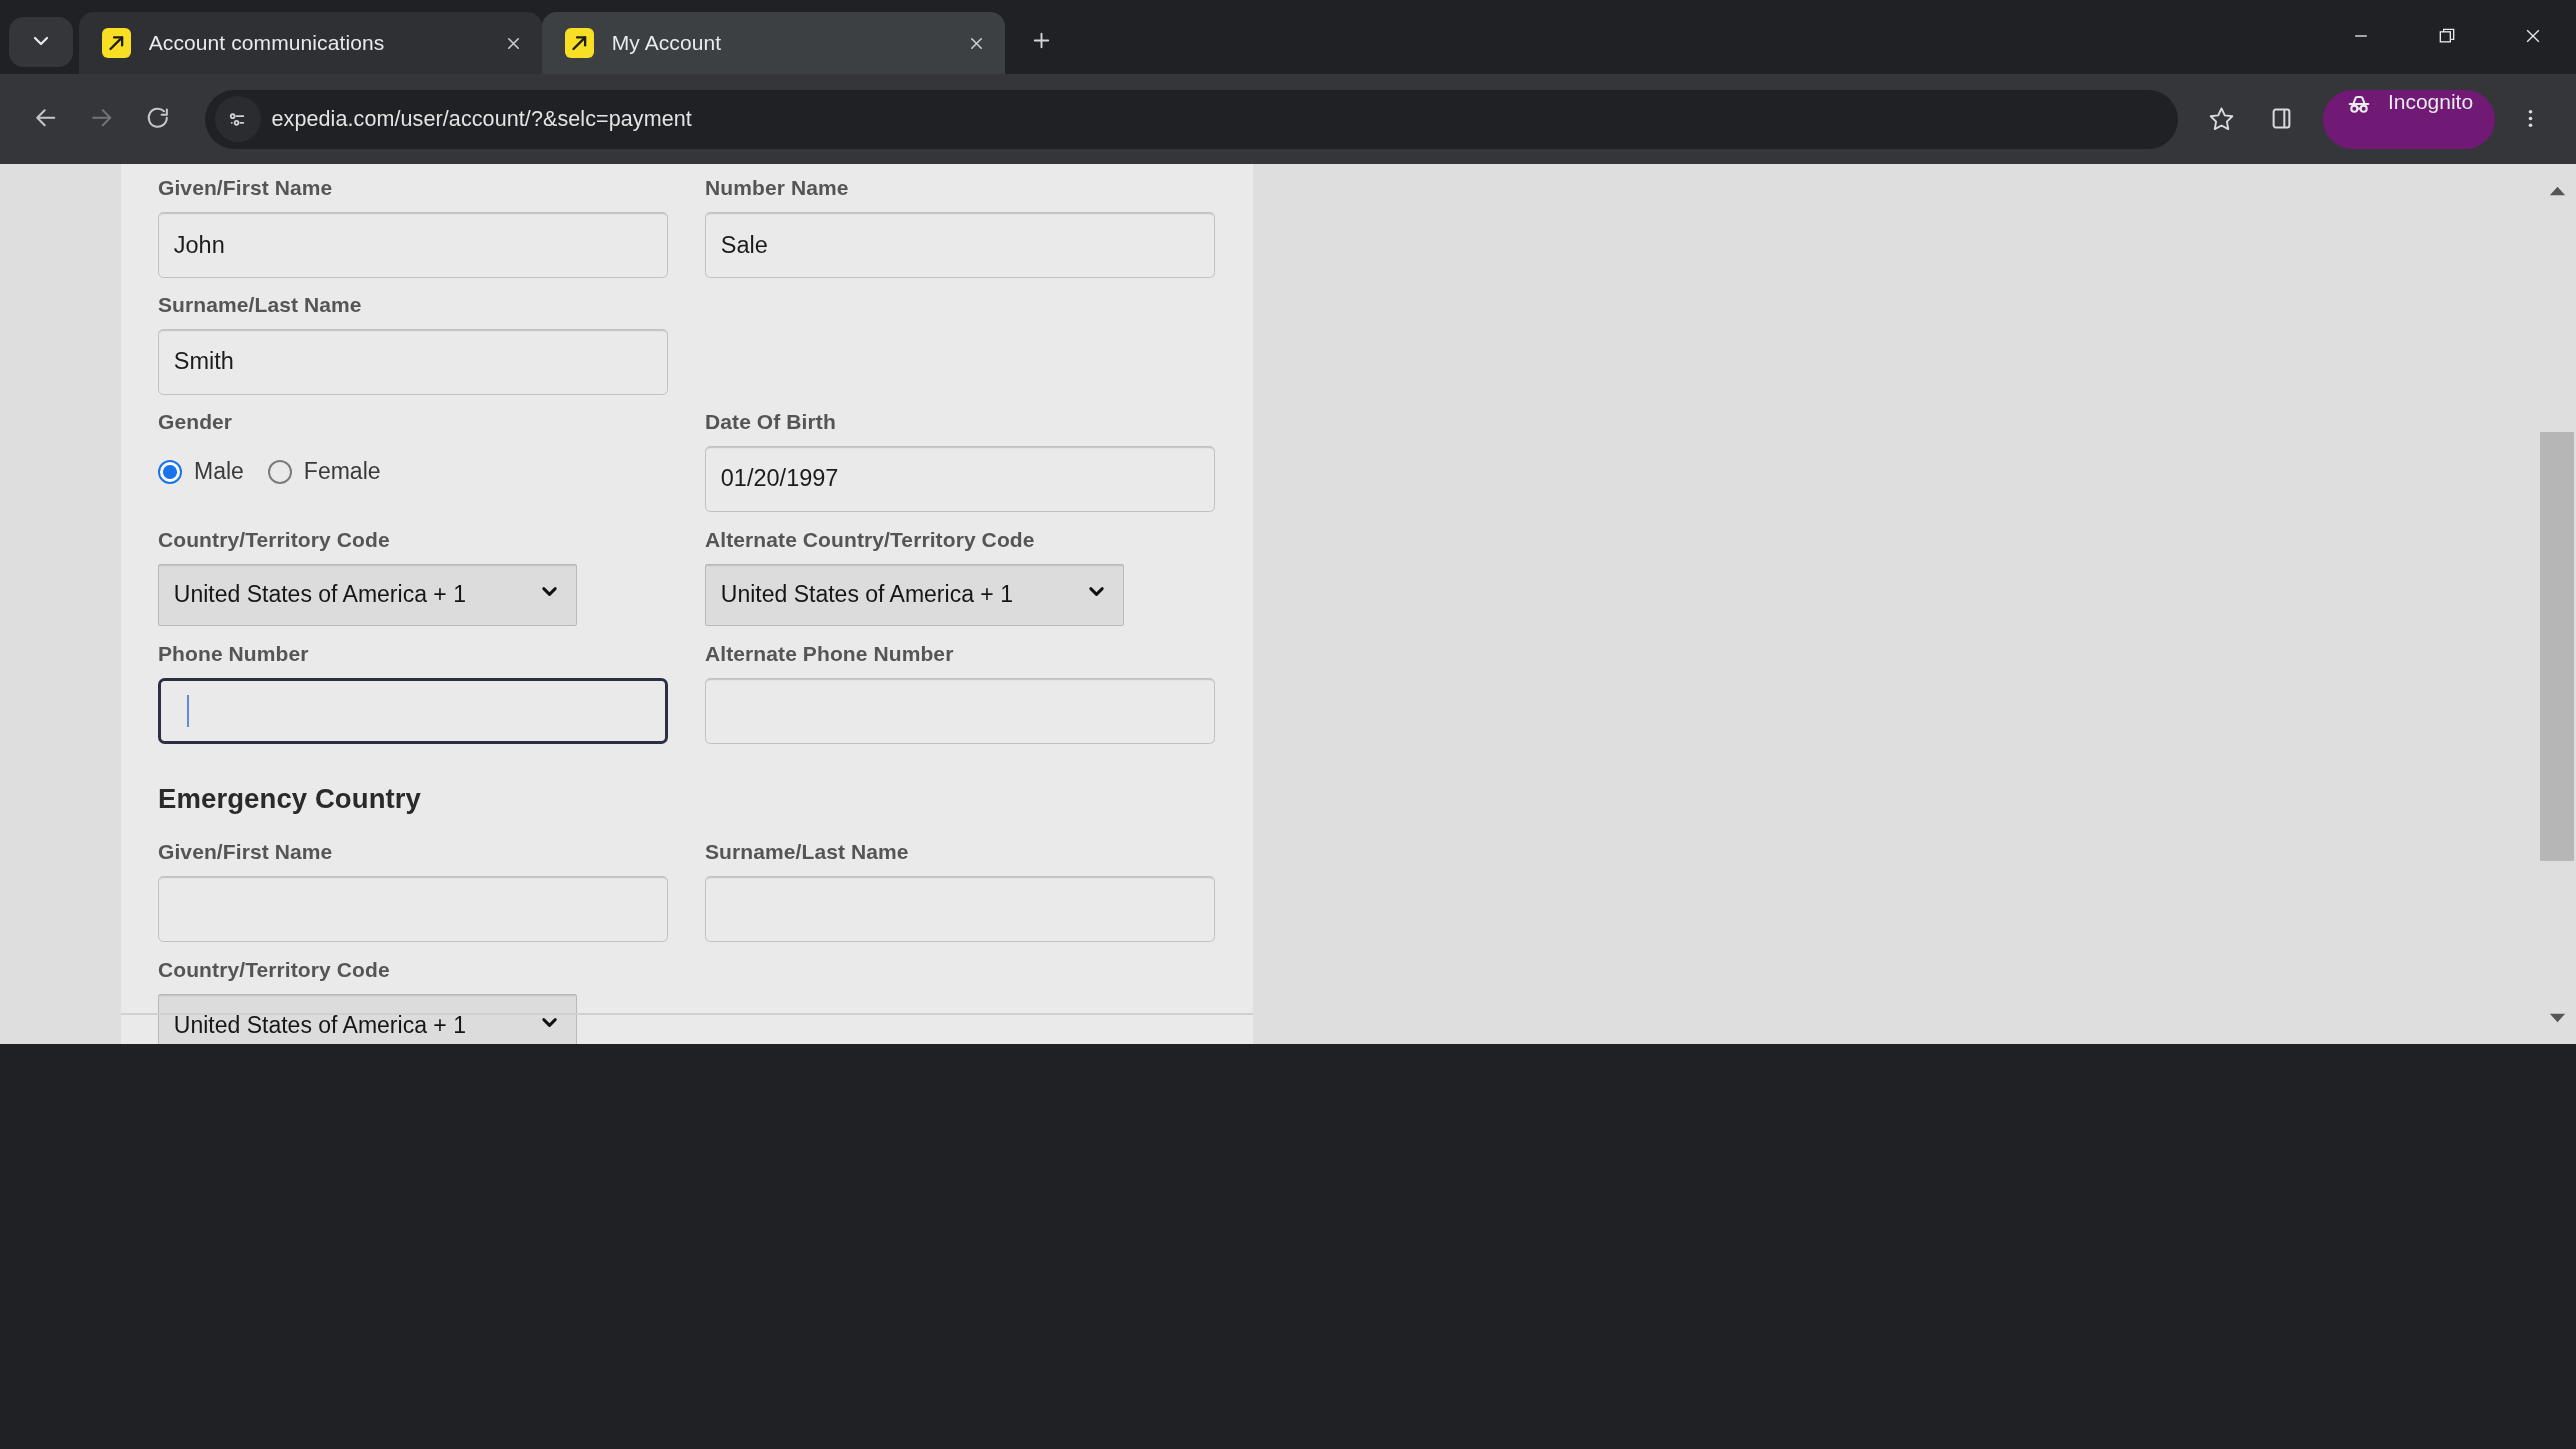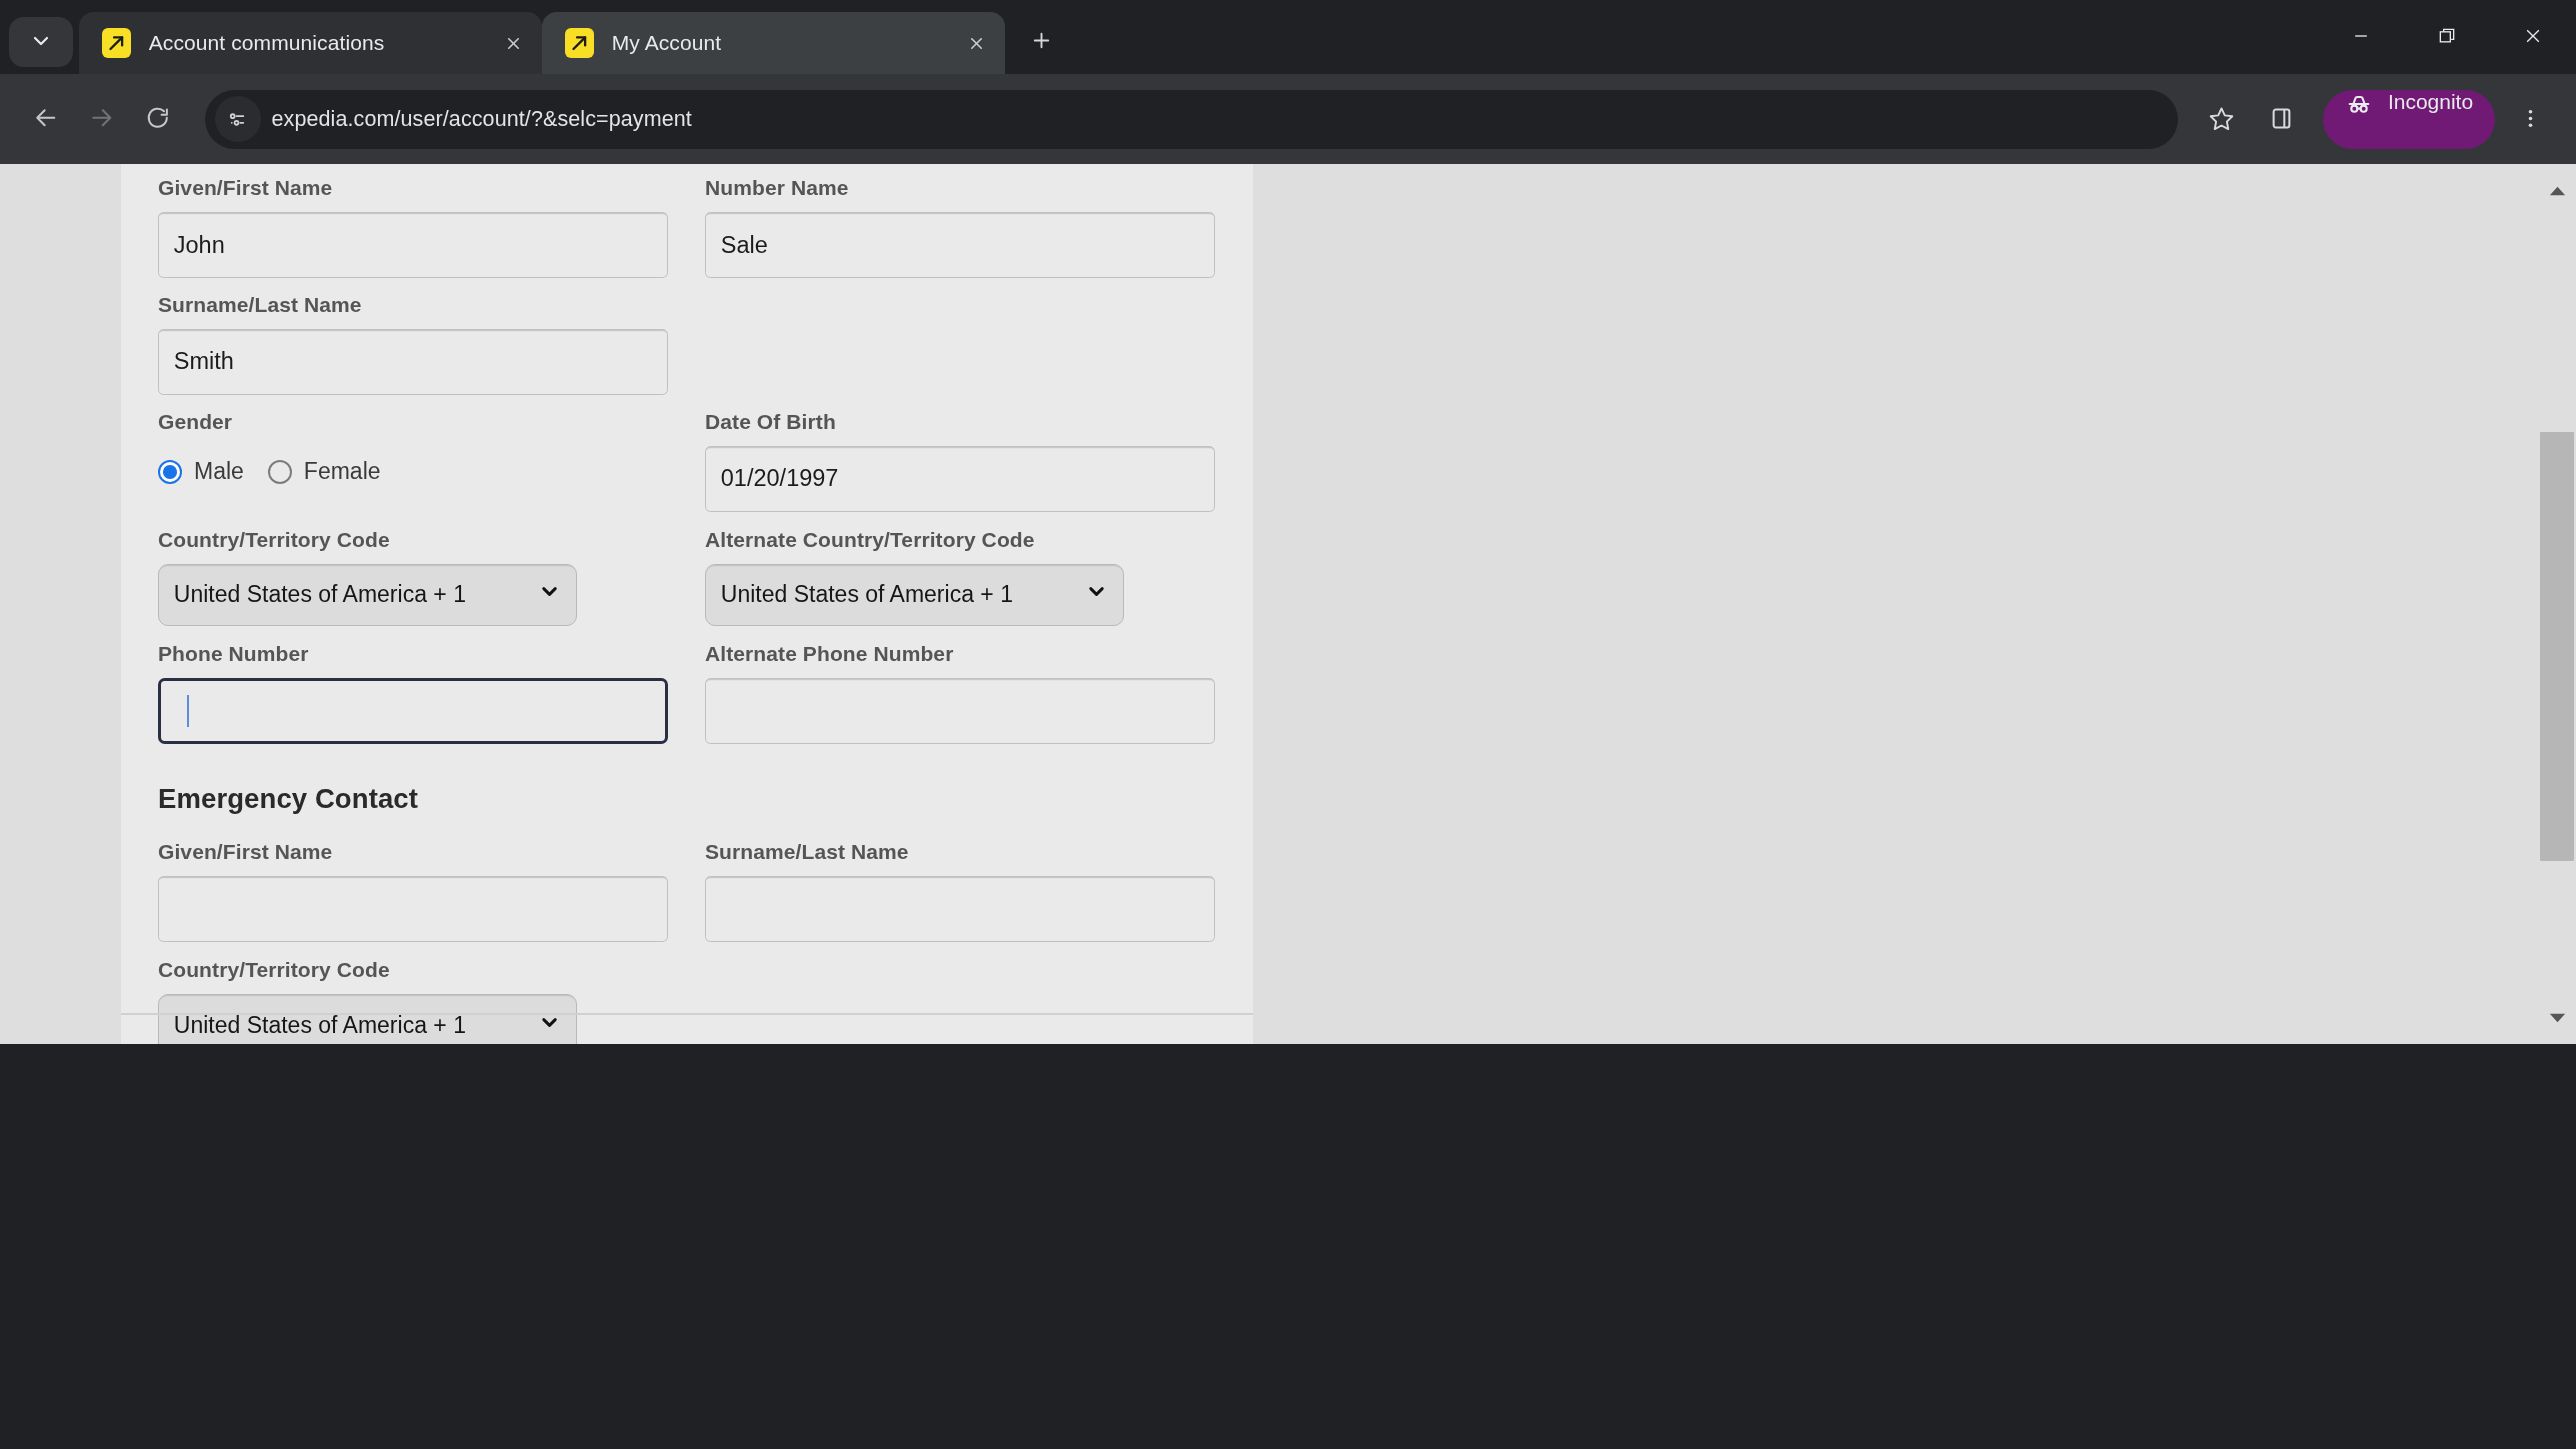--- a/index.html
+++ b/index.html
@@ -126,21 +126,21 @@
   .input.focused {
     border:3.4px solid #2b2f43; border-radius:6.7px;
     box-shadow:none; padding-left:12.7px;
   }
   .caret {
     width:2px; height:32px; background:#5b8dd9; display:block;
     margin-left:13.4px;
   }
   .select {
     width:419px; height:62px; background:#dcdcdc;
-    border:1.3px solid #b9b9b9; border-radius:10px;
+    border:1.3px solid #b9b9b9; border-radius:2px;
     font-size:23px; color:#161616; padding:0 14.8px;
     display:flex; align-items:center; justify-content:space-between;
     box-shadow:inset 0 2px 1.3px -1.3px rgba(0,0,0,.16);
   }
   .select svg { width:23px; height:23px; flex:0 0 23px; }
 
   .radio-row { display:flex; align-items:center; gap:12px; height:42px; }
   .radio { width:24px; height:24px; border-radius:50%; position:relative; flex:0 0 24px; }
   .radio.off { border:2px solid #7c7c7c; background:transparent; }
   .radio.on  { border:2px solid #1a73e8; background:#fff; }
@@ -404,21 +404,21 @@
                 </span>
             </div>
           </div>
           <div class="col-right">
             <div class="label">Alternate Phone Number</div>
             <div class="input"></div>
           </div>
         </div>
 
         <div style="margin-top:39px;">
-          <div class="section-heading">Emergency Contact</div>
+          <div class="section-heading">Emergency Country</div>
         </div>
 
         <div class="row" style="margin-top:25.5px;">
           <div class="col-left">
             <div class="label">Given/First Name</div>
             <div class="input"></div>
           </div>
           <div class="col-right">
             <div class="label">Surname/Last Name</div>
             <div class="input"></div>

